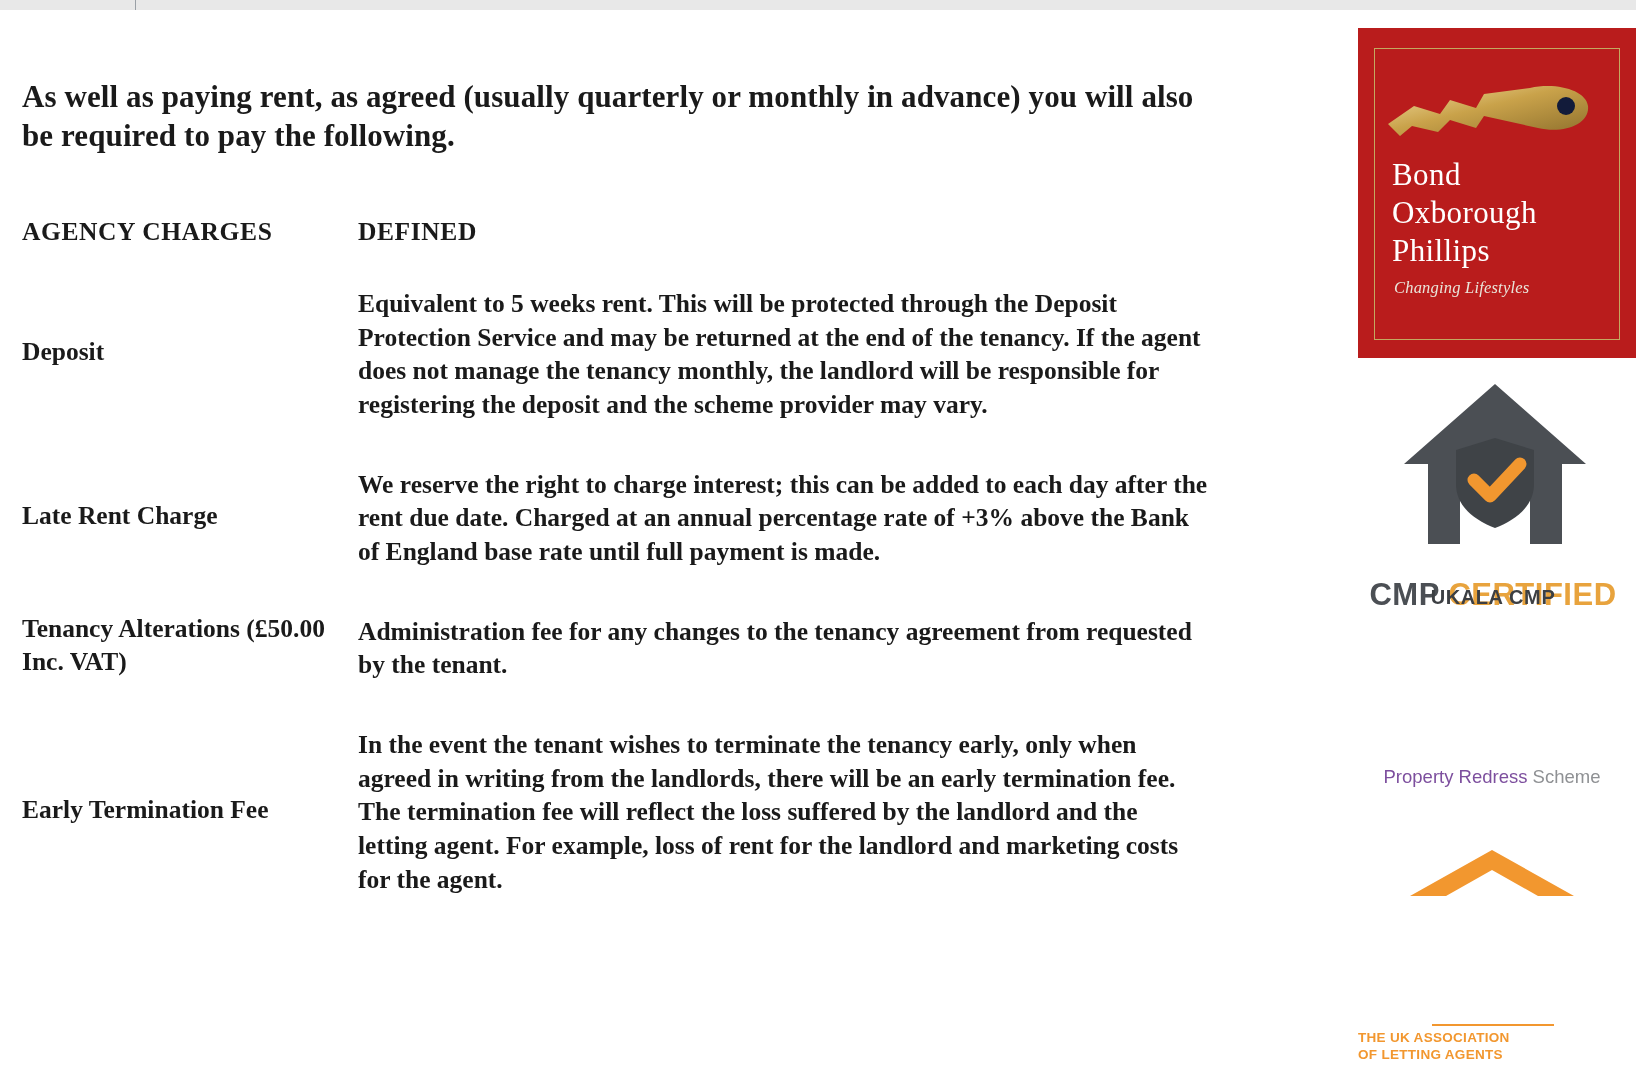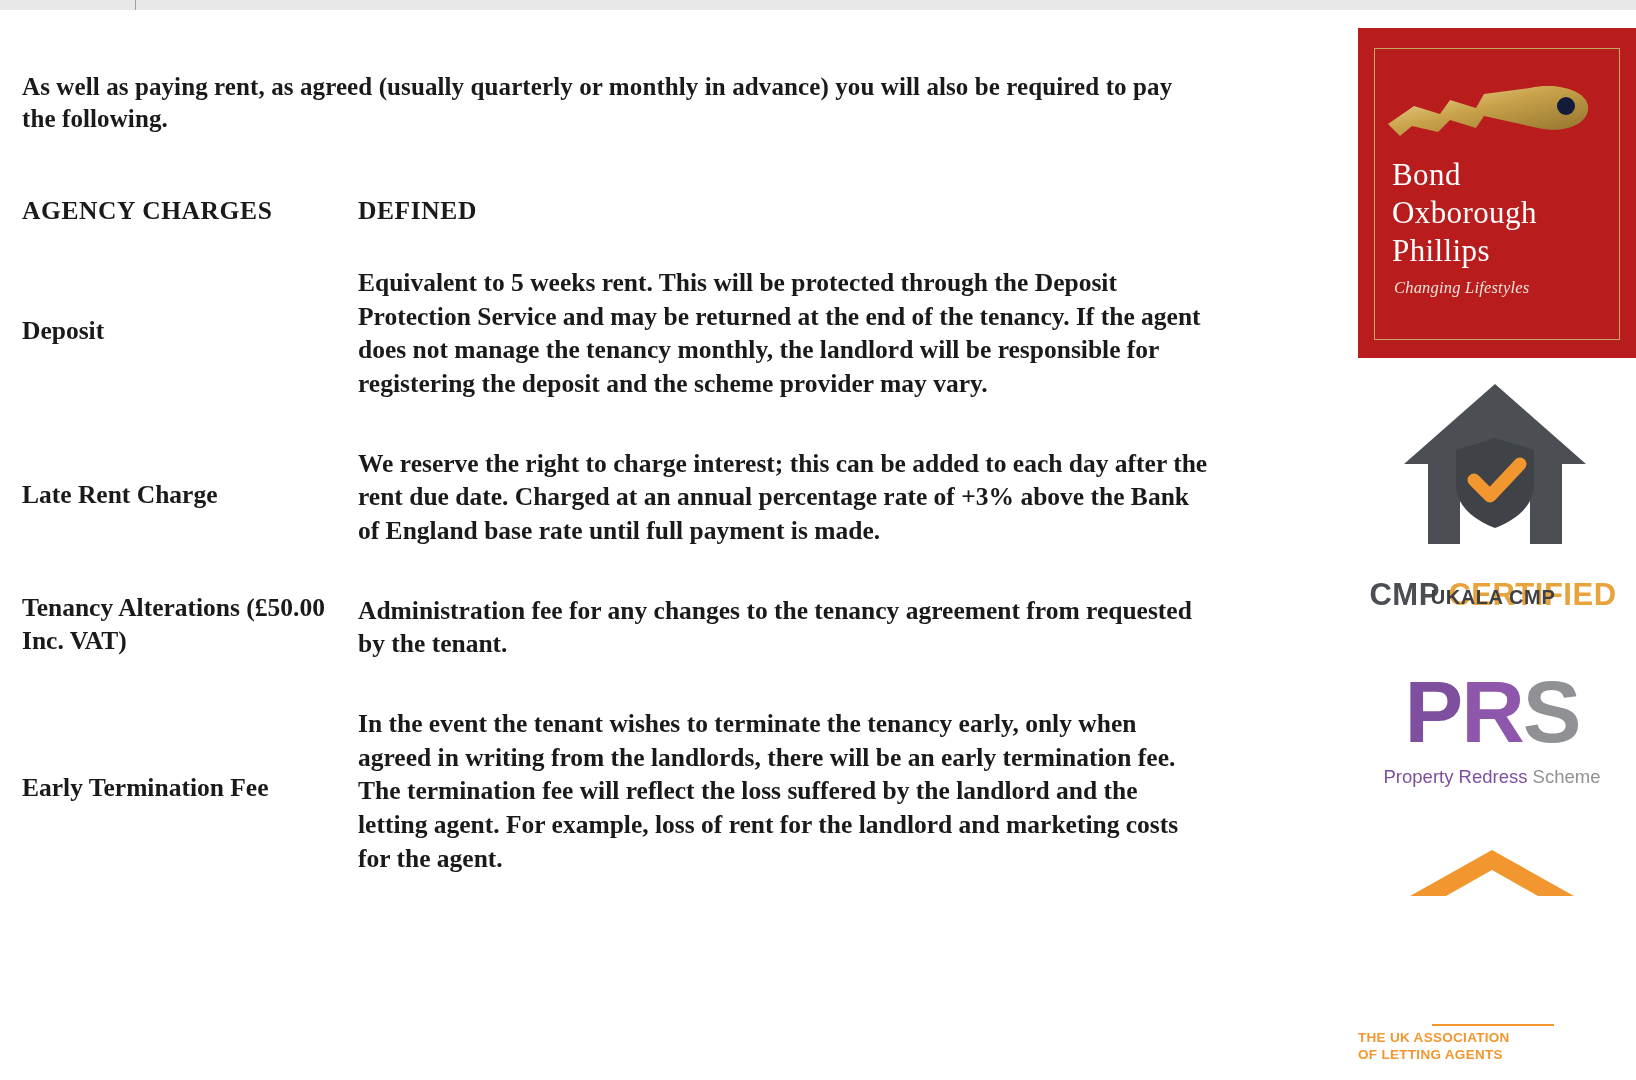--- a/index.html
+++ b/index.html
@@ -35,21 +35,21 @@
     background: #ffffff;
   }
   .doc-body {
     position: absolute;
     left: 0; top: 0;
     width: 1340px;
     padding: 36px 0 0 22px;
     box-sizing: border-box;
   }
   .intro {
-    font-size: 25px;
+    font-size: 31px;
     font-weight: bold;
     line-height: 1.26;
     width: 1180px;
     letter-spacing: 0.1px;
   }
   table.charges {
     margin-top: 62px;
     border-collapse: collapse;
     width: 1190px;
     table-layout: fixed;
@@ -295,23 +295,20 @@
         </svg>
       </div>
       <div class="cmp-line1">
         <span class="dark">CMP</span>
         <span class="gold">CERTIFIED</span>
       </div>
       <div class="cmp-line2">UKALA CMP</div>
     </div>
 
     <div class="prs">
-      <div class="prs-letters">
-        <span class="p">P</span><span class="r">R</span><span class="s">S</span>
-      </div>
       <div class="prs-sub">
         <span class="a">Property Redress </span><span class="b">Scheme</span>
       </div>
     </div>
 
     <div class="ukala">
       <div class="uk-roof">
         <svg viewBox="0 0 164 46" width="164" height="46" aria-hidden="true">
           <path d="M82 0 L164 46 L128 46 L82 20 L36 46 L0 46 Z" fill="#f2972f"></path>
         </svg>

